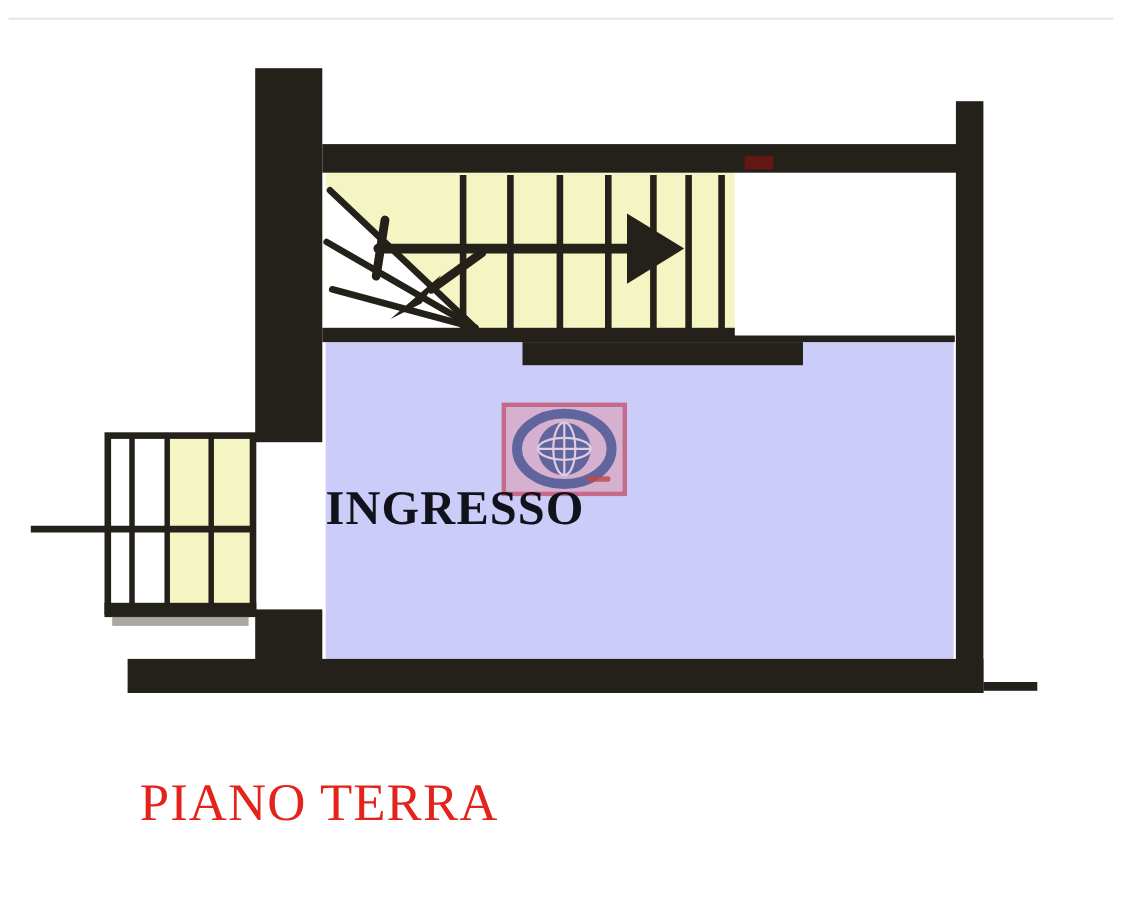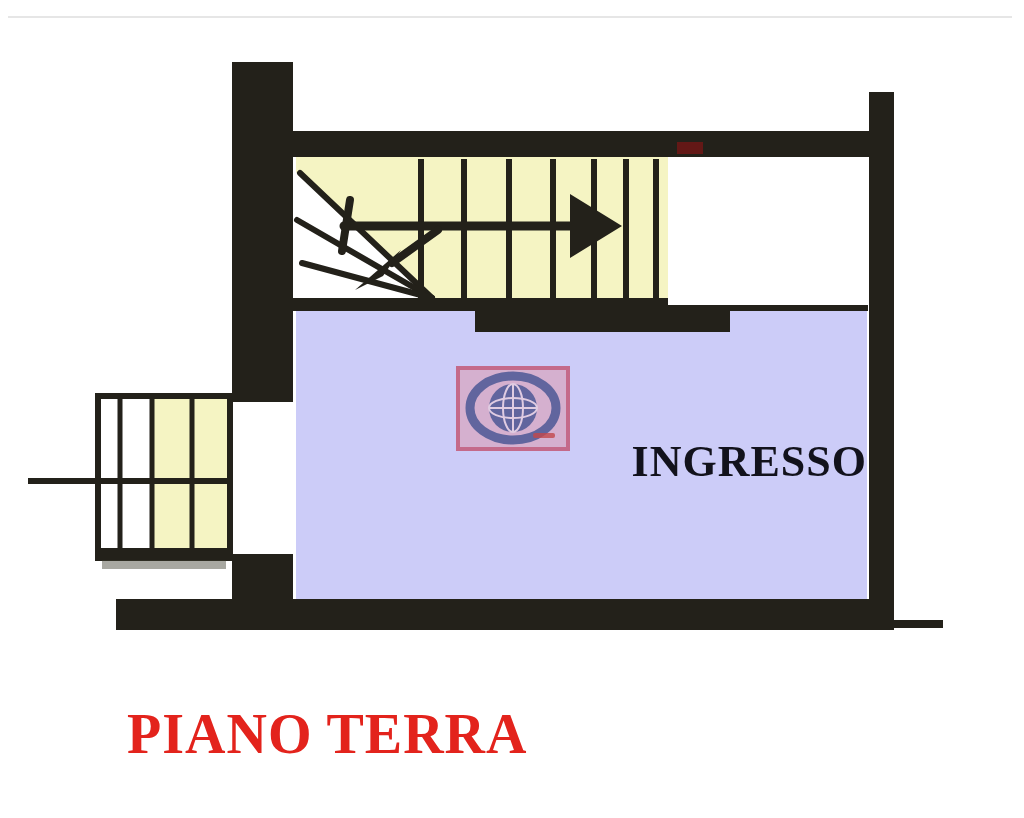--- a/index.html
+++ b/index.html
@@ -7,33 +7,33 @@
     position:relative;
     width:1024px; height:818px;
     background:#ffffff;
     overflow:hidden;
     font-family:"Liberation Serif", serif;
   }
   .canvas svg { position:absolute; left:0; top:0; }
   .room-label {
     position:absolute;
     left:296px; top:436px; width:571px;
-    text-align:right;
+    text-align:left;
     font-family:"Liberation Serif", serif;
     font-weight:700;
     font-size:44px;
     letter-spacing:1px;
     color:var(--label-text, #12121c);
   }
   .floor-label {
     position:absolute;
     left:127px; top:702px;
     font-family:"Liberation Serif", serif;
-    font-weight:700;
-    font-size:56px;
+    font-weight:400;
+    font-size:48px;
     letter-spacing:1px;
     color:var(--red-label, #e3231c);
   }
 </style>
 </head>
 <body>
 
 <div class="canvas">
 
   <svg width="1024" height="818" viewBox="0 0 1024 818">

